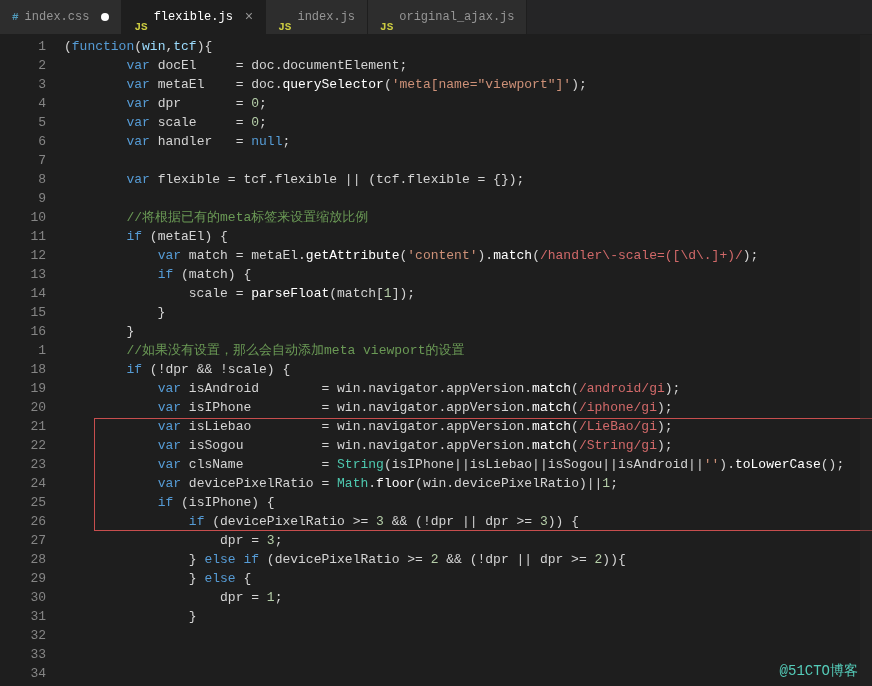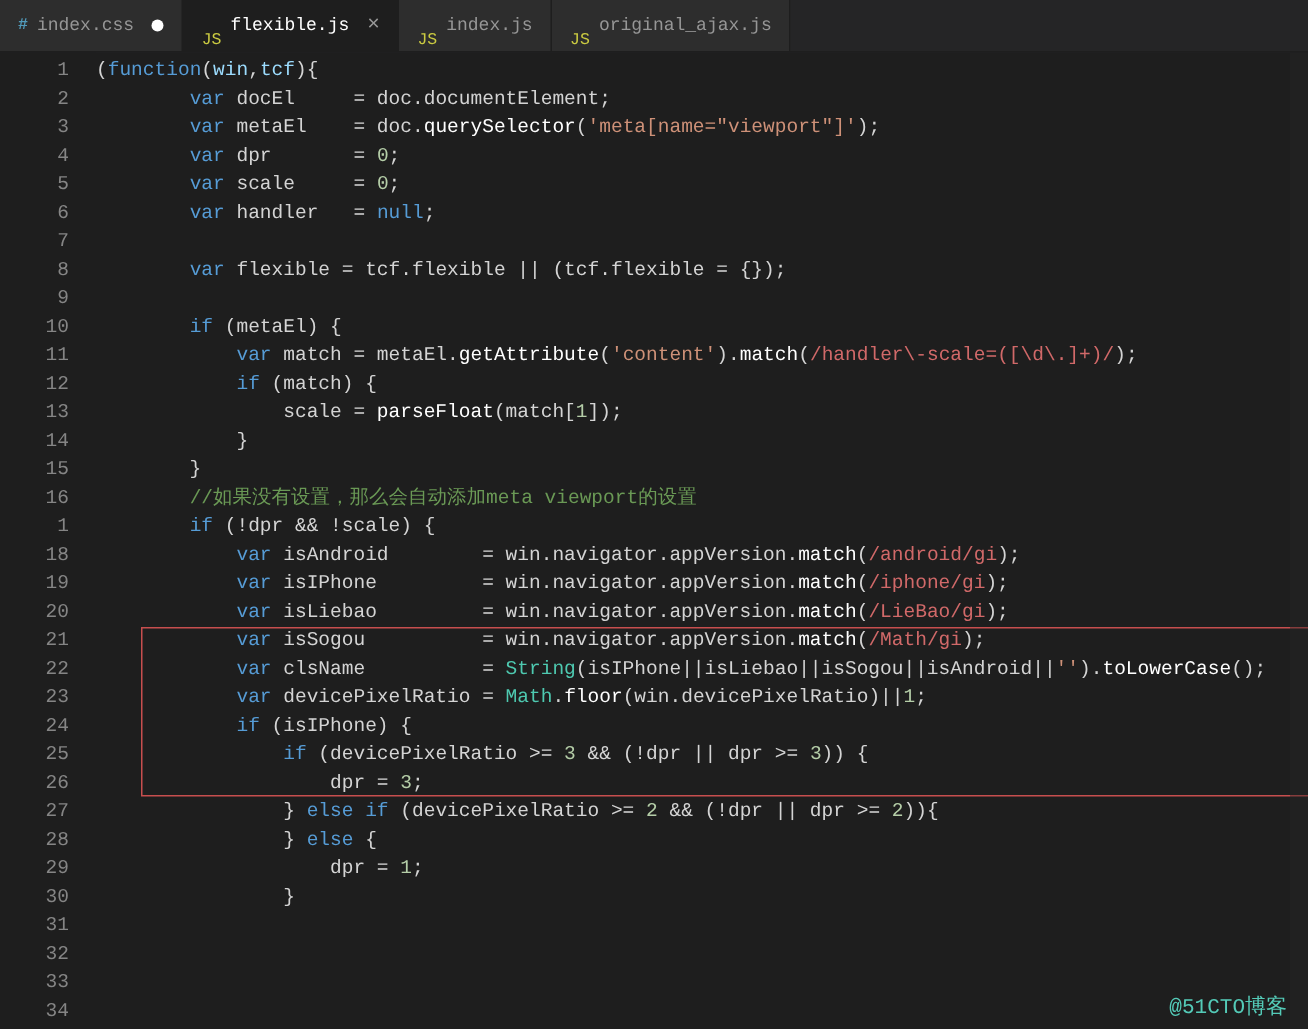--- a/index.html
+++ b/index.html
@@ -24,21 +24,21 @@
   align-items:center;
   padding:0 12px;
   background:#2d2d2d;
   color:#969696;
   border-right:1px solid #1e1e1e;
   cursor:pointer;
   gap:6px;
   font-size:12px;
 }
 .tab.active { background:#1e1e1e; color:#fff; }
-.tab .icon-js { color:#cbcb41; font-weight:normal; font-size:11px;margin-top:20px; }
+.tab .icon-js { color:#cbcb41; font-weight:bold; font-size:11px;margin-top:20px; }
 .tab .icon-css { color:#519aba; font-weight:bold; font-size:11px; }
 .tab .close { margin-left:6px; font-size:14px; color:#969696; }
 .tab .dot { margin-left:6px; width:8px; height:8px; border-radius:50%; background:#fff; }
 .editor {
   display:flex;
   height:calc(100% - 35px);
 }
 .gutter {
   width:64px;
   background:#1e1e1e;
@@ -164,32 +164,33 @@
   <div class="code">
     <div class="line"><span class="pl">(</span><span class="kw">function</span><span class="pl">(</span><span class="var">win</span><span class="pl">,</span><span class="var">tcf</span><span class="pl">){</span></div>
     <div class="line"><span>        </span><span class="kw">var</span><span class="pl"> docEl     = doc.documentElement;</span></div>
     <div class="line"><span>        </span><span class="kw">var</span><span class="pl"> metaEl    = doc.</span><span class="fn">querySelector</span><span class="pl">(</span><span class="str">'meta[name="viewport"]'</span><span class="pl">);</span></div>
     <div class="line"><span>        </span><span class="kw">var</span><span class="pl"> dpr       = </span><span class="num">0</span><span class="pl">;</span></div>
     <div class="line"><span>        </span><span class="kw">var</span><span class="pl"> scale     = </span><span class="num">0</span><span class="pl">;</span></div>
     <div class="line"><span>        </span><span class="kw">var</span><span class="pl"> handler   = </span><span class="kw">null</span><span class="pl">;</span></div>
     <div class="line"></div>
     <div class="line"><span>        </span><span class="kw">var</span><span class="pl"> flexible = tcf.flexible || (tcf.flexible = {});</span></div>
     <div class="line"></div>
+    <div class="line"><span>        </span><span class="cmt">//将根据已有的meta标签来设置缩放比例</span></div>
     <div class="line"><span>        </span><span class="kw">if</span><span class="pl"> (metaEl) {</span></div>
     <div class="line"><span>            </span><span class="kw">var</span><span class="pl"> match = metaEl.</span><span class="fn">getAttribute</span><span class="pl">(</span><span class="str">'content'</span><span class="pl">).</span><span class="fn">match</span><span class="pl">(</span><span class="rgx">/handler\-scale=([\d\.]+)/</span><span class="pl">);</span></div>
     <div class="line"><span>            </span><span class="kw">if</span><span class="pl"> (match) {</span></div>
     <div class="line"><span class="pl">                scale = </span><span class="fn">parseFloat</span><span class="pl">(match[</span><span class="num">1</span><span class="pl">]);</span></div>
     <div class="line"><span class="pl">            }</span></div>
     <div class="line"><span class="pl">        }</span></div>
     <div class="line"><span>        </span><span class="cmt">//如果没有设置，那么会自动添加meta viewport的设置</span></div>
     <div class="line"><span>        </span><span class="kw">if</span><span class="pl"> (!dpr &amp;&amp; !scale) {</span></div>
     <div class="line"><span>            </span><span class="kw">var</span><span class="pl"> isAndroid        = win.navigator.appVersion.</span><span class="fn">match</span><span class="pl">(</span><span class="rgx">/android/gi</span><span class="pl">);</span></div>
     <div class="line"><span>            </span><span class="kw">var</span><span class="pl"> isIPhone         = win.navigator.appVersion.</span><span class="fn">match</span><span class="pl">(</span><span class="rgx">/iphone/gi</span><span class="pl">);</span></div>
     <div class="line"><span>            </span><span class="kw">var</span><span class="pl"> isLiebao         = win.navigator.appVersion.</span><span class="fn">match</span><span class="pl">(</span><span class="rgx">/LieBao/gi</span><span class="pl">);</span></div>
-    <div class="line"><span>            </span><span class="kw">var</span><span class="pl"> isSogou          = win.navigator.appVersion.</span><span class="fn">match</span><span class="pl">(</span><span class="rgx">/Math/gi</span><span class="pl">);</span></div>
+    <div class="line"><span>            </span><span class="kw">var</span><span class="pl"> isSogou          = win.navigator.appVersion.</span><span class="fn">match</span><span class="pl">(</span><span class="rgx">/String/gi</span><span class="pl">);</span></div>
     <div class="line"><span>            </span><span class="kw">var</span><span class="pl"> clsName          = </span><span class="obj">String</span><span class="pl">(isIPhone||isLiebao||isSogou||isAndroid||</span><span class="str">''</span><span class="pl">).</span><span class="fn">toLowerCase</span><span class="pl">();</span></div>
     <div class="line"><span>            </span><span class="kw">var</span><span class="pl"> devicePixelRatio = </span><span class="obj">Math</span><span class="pl">.</span><span class="fn">floor</span><span class="pl">(win.devicePixelRatio)||</span><span class="num">1</span><span class="pl">;</span></div>
     <div class="line"><span>            </span><span class="kw">if</span><span class="pl"> (isIPhone) {</span></div>
     <div class="line"><span>                </span><span class="kw">if</span><span class="pl"> (devicePixelRatio &gt;= </span><span class="num">3</span><span class="pl"> &amp;&amp; (!dpr || dpr &gt;= </span><span class="num">3</span><span class="pl">)) {</span></div>
     <div class="line"><span class="pl">                    dpr = </span><span class="num">3</span><span class="pl">;</span></div>
     <div class="line"><span class="pl">                } </span><span class="kw">else if</span><span class="pl"> (devicePixelRatio &gt;= </span><span class="num">2</span><span class="pl"> &amp;&amp; (!dpr || dpr &gt;= </span><span class="num">2</span><span class="pl">)){</span></div>
     <div class="line"><span class="pl">                } </span><span class="kw">else</span><span class="pl"> {</span></div>
     <div class="line"><span class="pl">                    dpr = </span><span class="num">1</span><span class="pl">;</span></div>
     <div class="line"><span class="pl">                }</span></div>
 

